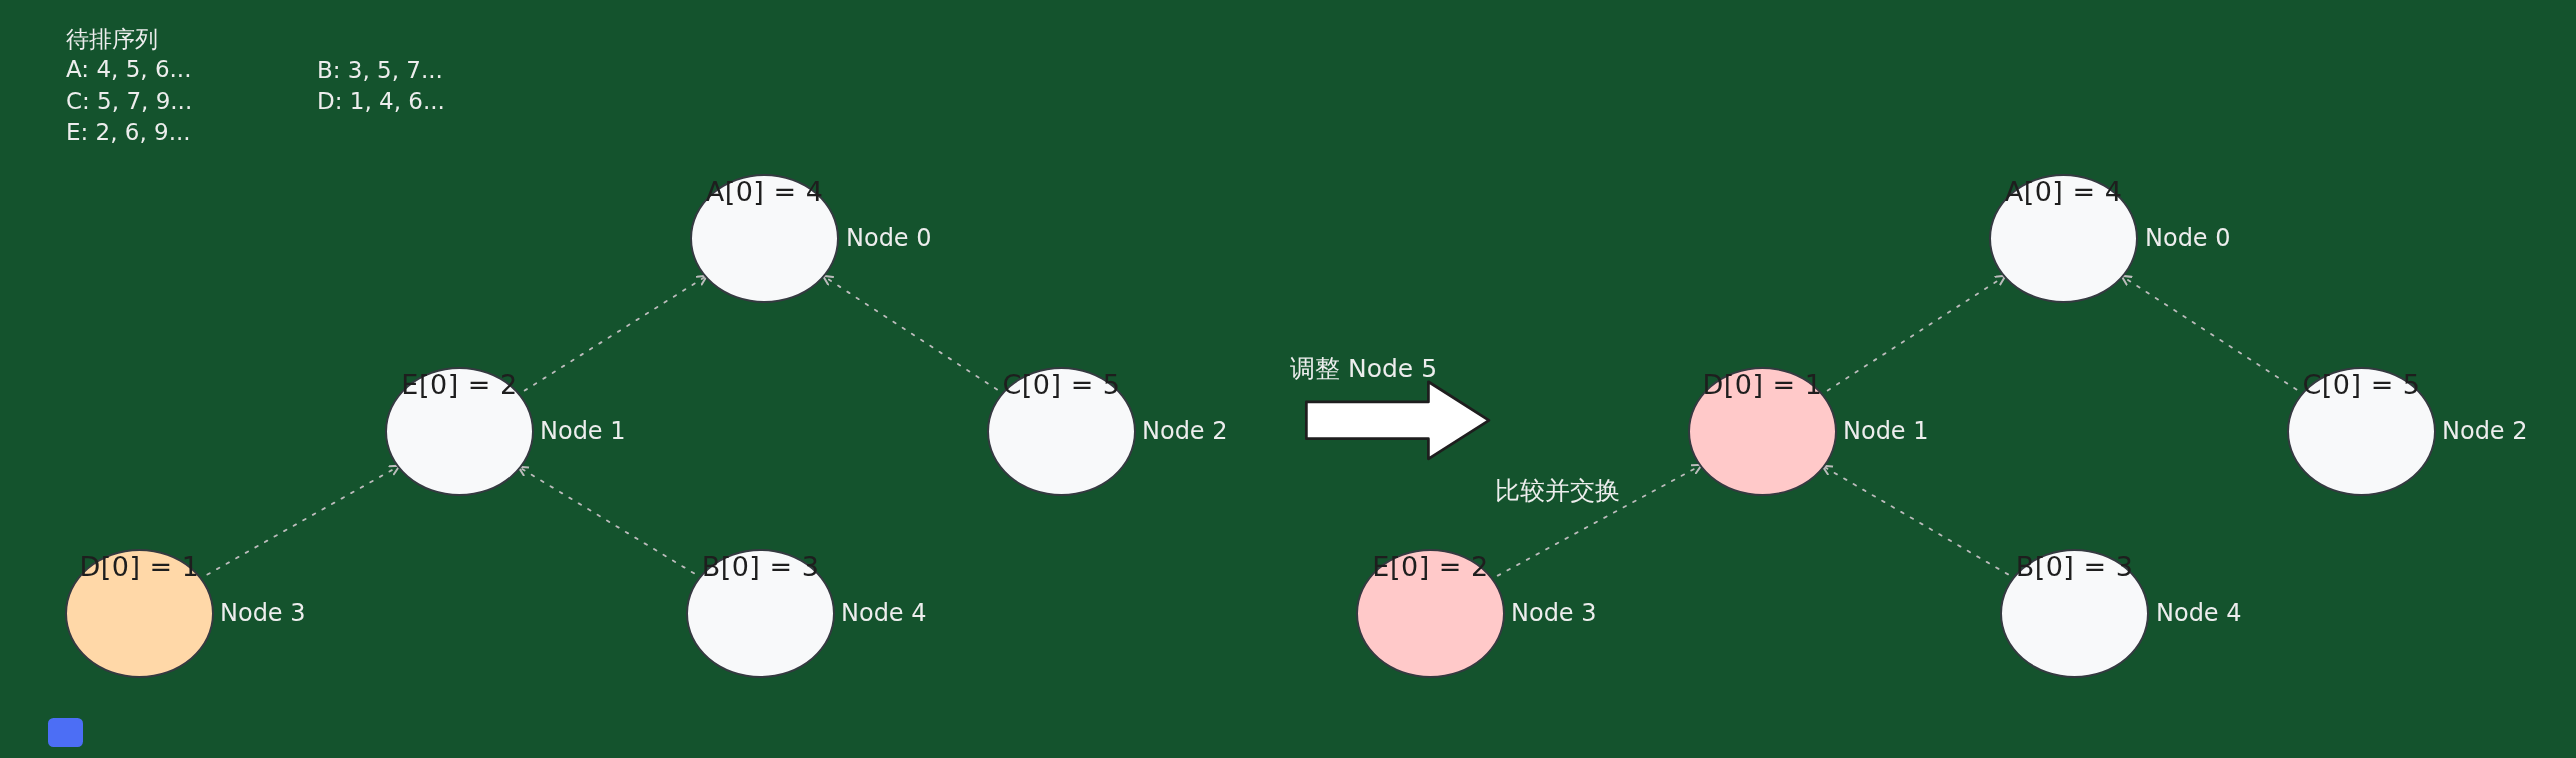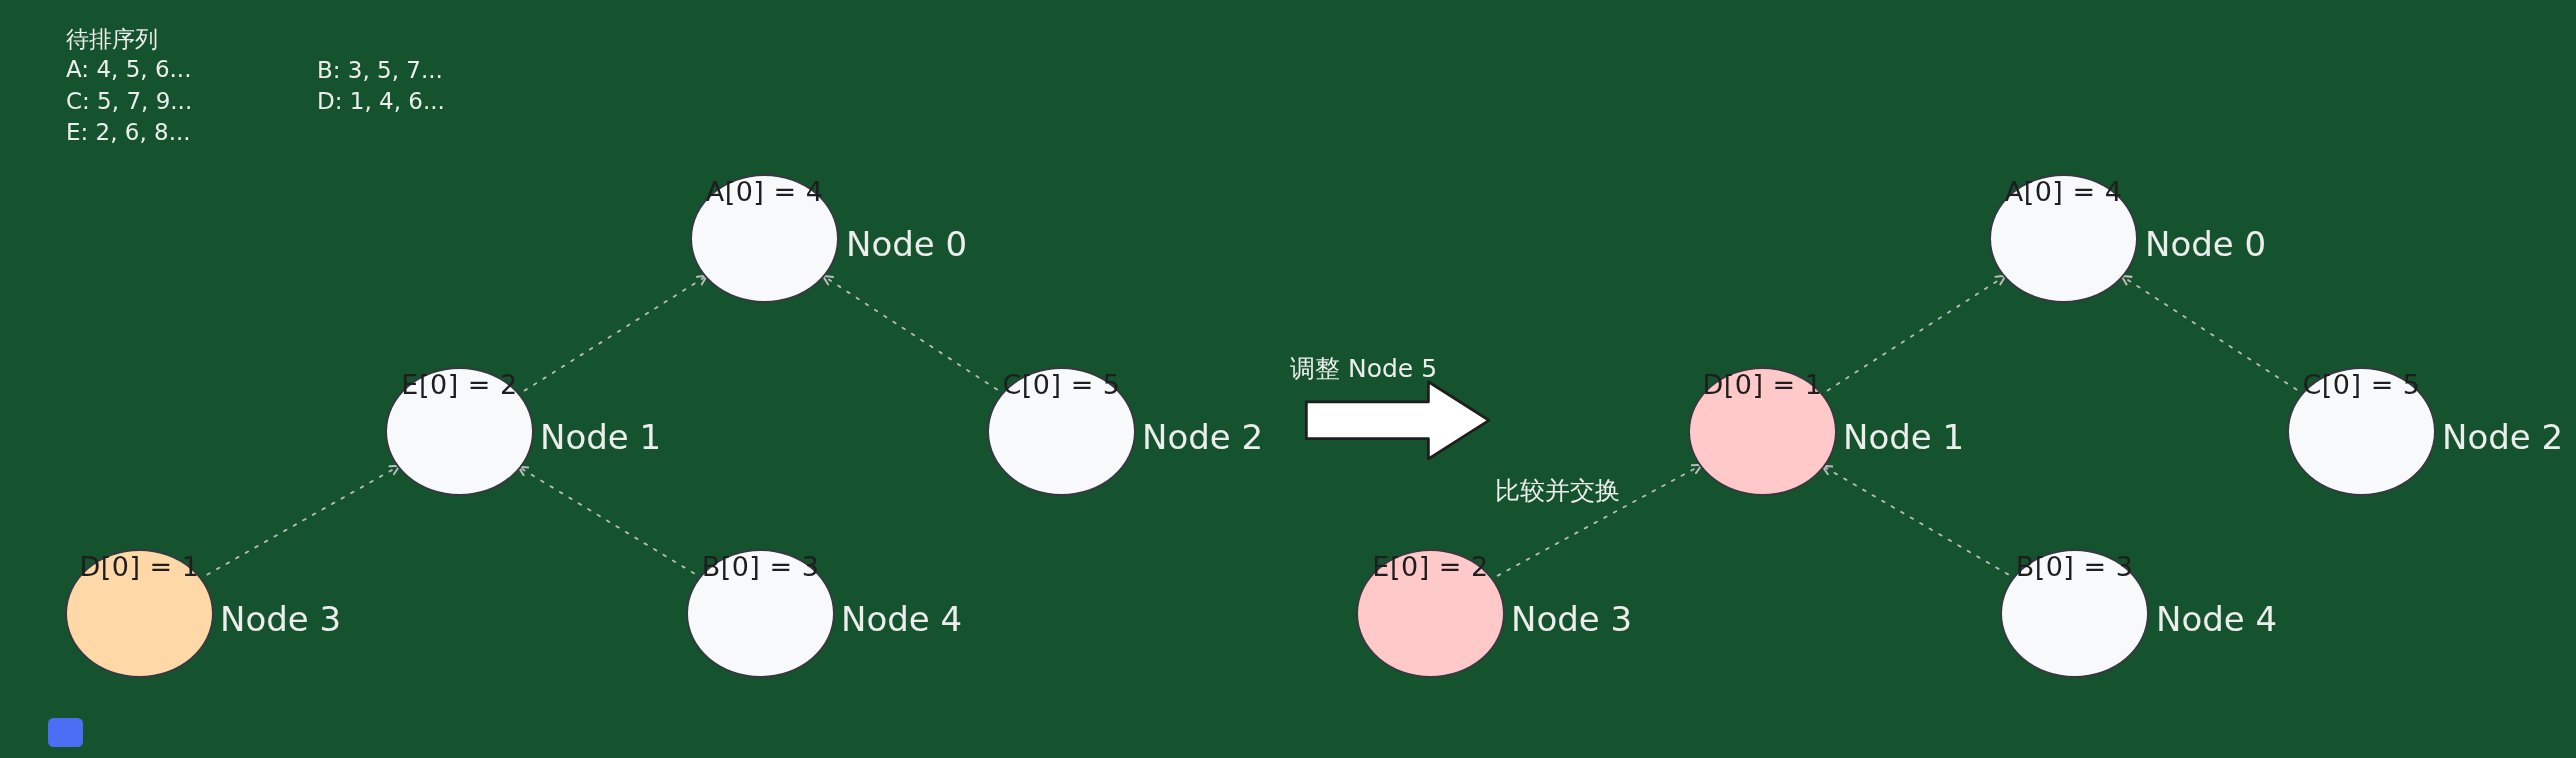--- a/index.html
+++ b/index.html
@@ -12,21 +12,21 @@
 
   .node {
     position:absolute; width:149px; height:129px; border-radius:50%;
     border:2.3px solid #343a40; box-sizing:border-box;
     display:flex; align-items:flex-start; justify-content:center;
     background:#f8f9fa;
   }
   .node-value { font-size:27px; color:#1e1e1e; letter-spacing:0.5px; }
 
   .node-label {
-    position:absolute; font-size:34px; color:#ededed; white-space:nowrap;
+    position:absolute; font-size:24px; color:#ededed; white-space:nowrap;
   }
 
   .legend-title, .legend-item {
     position:absolute; font-size:23px; color:#ededed; white-space:nowrap;
   }
   .annotation {
     position:absolute; font-size:25px; color:#ededed; white-space:nowrap;
   }
 
   
@@ -82,21 +82,21 @@
     </g>
 
     <polygon points="1423,438 1556,438 1556,416 1622,458 1556,500 1556,478 1423,478" fill="#ffffff" stroke="#1e1e1e" stroke-width="3" stroke-linejoin="round"></polygon>
   </svg>
 
   <span class="legend-title lg-title">待排序列</span>
   <span class="legend-item lg0">A: 4, 5, 6...</span>
   <span class="legend-item lg1">B: 3, 5, 7...</span>
   <span class="legend-item lg2">C: 5, 7, 9...</span>
   <span class="legend-item lg3">D: 1, 4, 6...</span>
-  <span class="legend-item lg4">E: 2, 6, 8...</span>
+  <span class="legend-item lg4">E: 2, 6, 9...</span>
 
   <div class="node ln0" style="background: rgb(248, 249, 250);">
     <span class="node-value">A[0] = 4</span>
   </div>
   <span class="node-label ln0l">Node 0</span>
 
   <div class="node ln1" style="background: rgb(248, 249, 250);">
     <span class="node-value">E[0] = 2</span>
   </div>
   <span class="node-label ln1l">Node 1</span>

